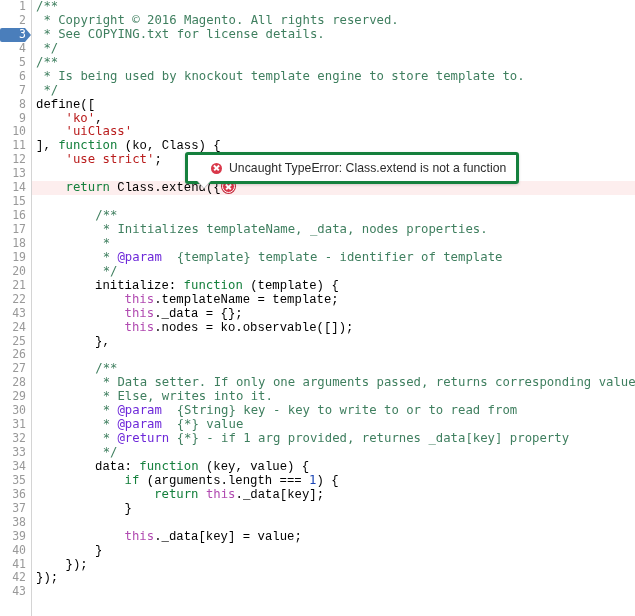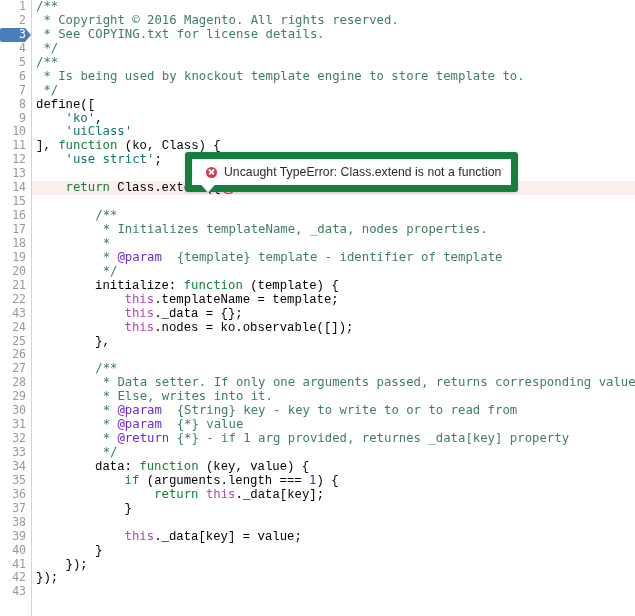--- a/index.html
+++ b/index.html
@@ -98,21 +98,21 @@
   .cline.errline {
     background: #fdeeee;
     width: 603px;
   }
 
   
   .tok-comment  { color: #3f7f5f; }
   .tok-doctag   { color: #6d28d9; }
   .tok-doctype  { color: #3f7f5f; }
   .tok-keyword  { color: #15803d; }
-  .tok-string   { color: #0f766e; }
+  .tok-string   { color: #b91c1c; }
   .tok-this     { color: #b14bb1; }
   .tok-number   { color: #1a45b5; }
   .tok-plain    { color: #000000; font-family: Liberation Mono, monospace; }
 
   .squiggle {
     text-decoration: none;
     background-repeat: repeat-x;
     background-position: 0 100%;
     background-size: 4px 3px;
     background-image:
@@ -148,26 +148,26 @@
   .err-badge::before { transform: rotate(45deg); }
   .err-badge::after  { transform: rotate(-45deg); }
 
   
   #error-tooltip {
     position: absolute;
     left: 185px;
     top: 152px;
     height: 26px;
     background: #ffffff;
-    border: 7px solid #15803d;
+    border: 3px solid #15803d;
     border-radius: 3px;
     box-shadow: 0 1px 3px rgba(0,0,0,0.16);
     display: flex;
     align-items: center;
-    padding: 0 10px 0 14px;
+    padding: 0 10px 0 23px;
     z-index: 20;
     font-family: "Liberation Sans", "DejaVu Sans", sans-serif;
   }
   #error-tooltip .tip-text {
     font-size: 12.2px;
     color: #2b2b2b;
     white-space: nowrap;
     margin-left: 7px;
     letter-spacing: 0.05px;
   }

